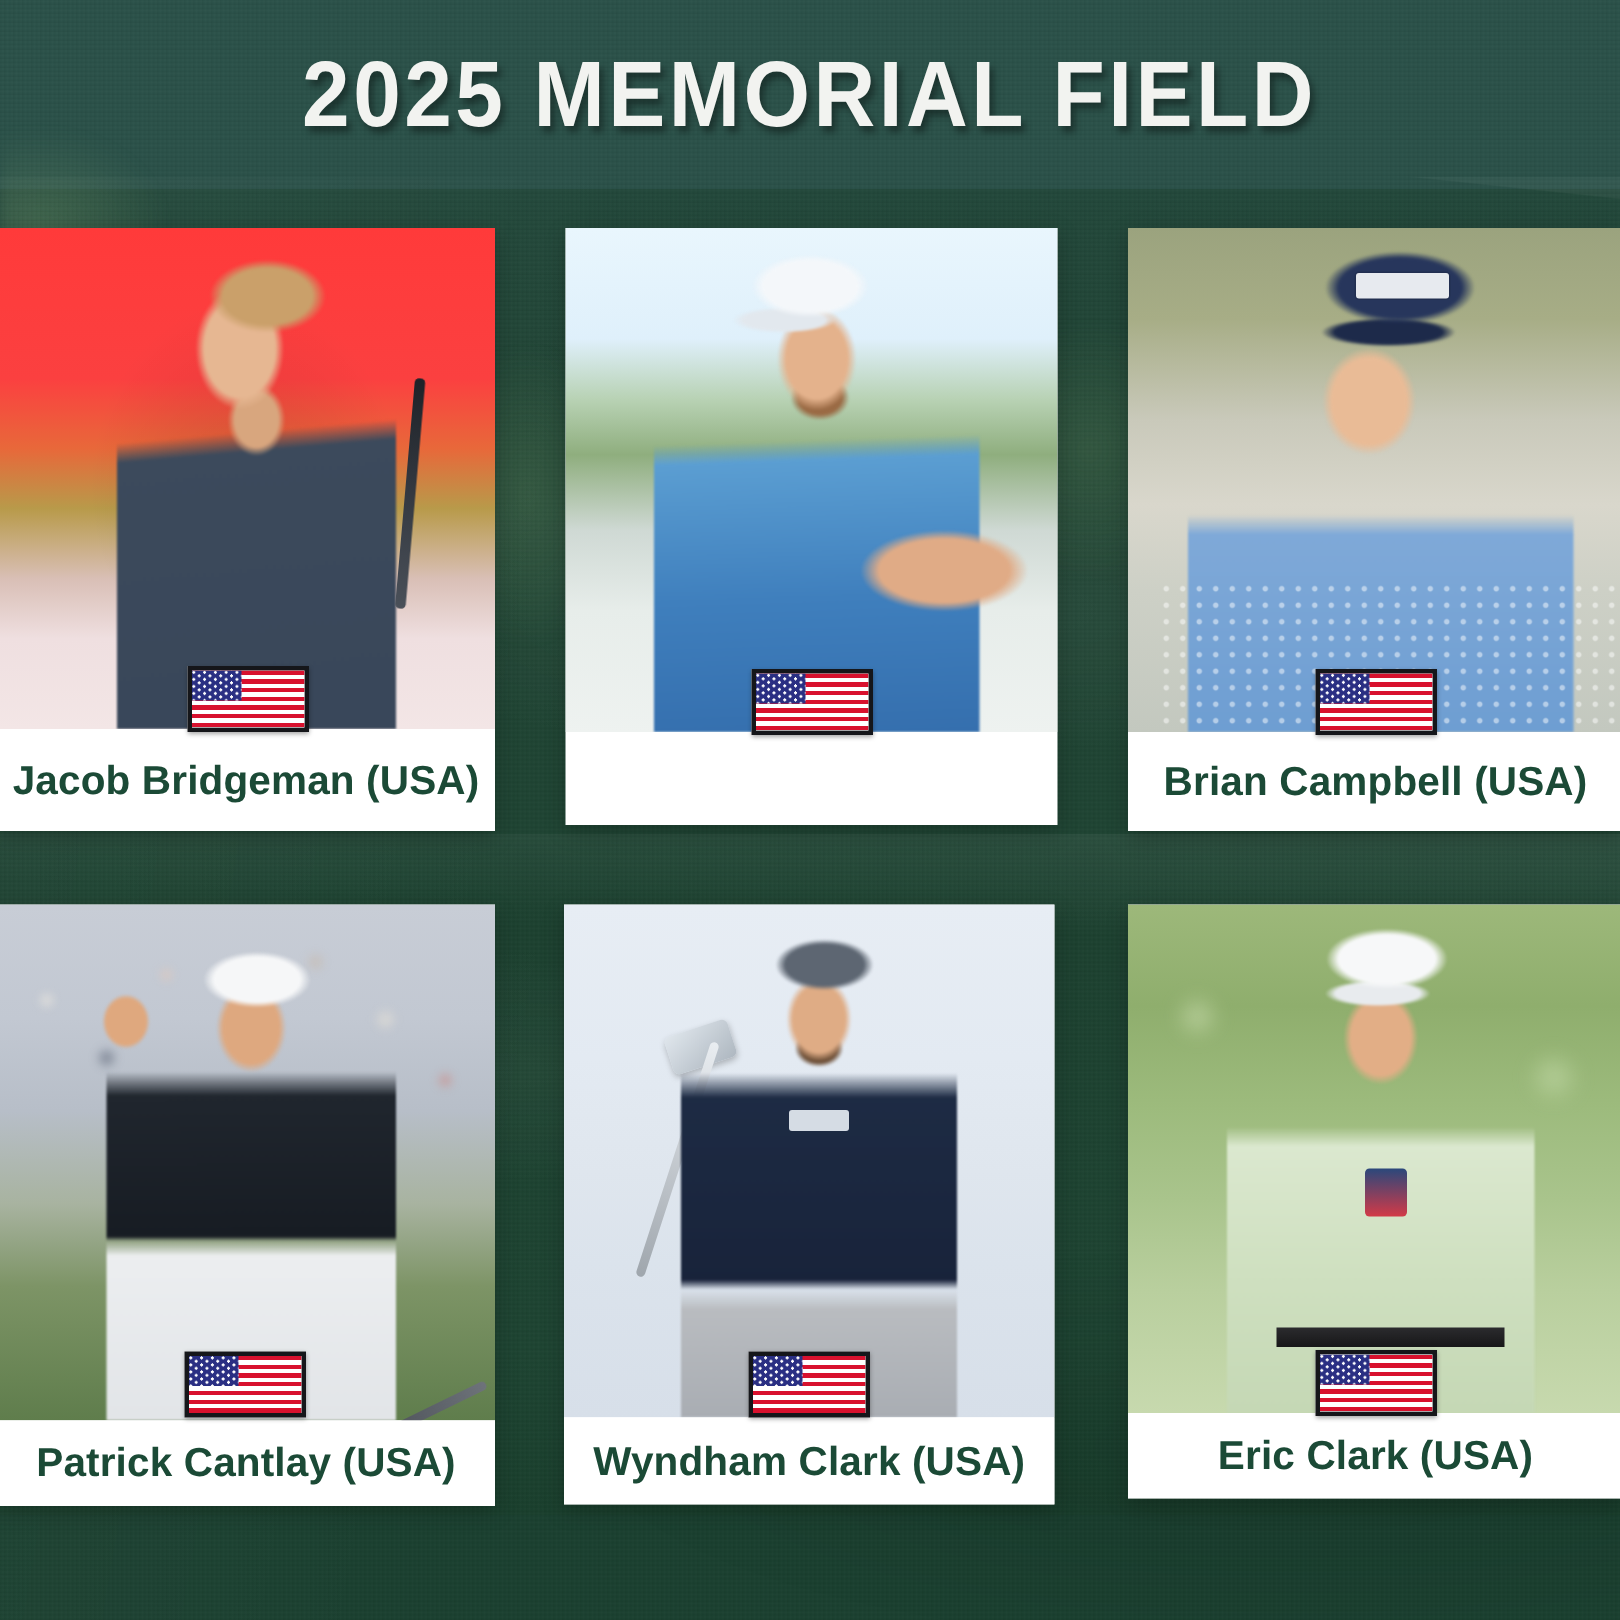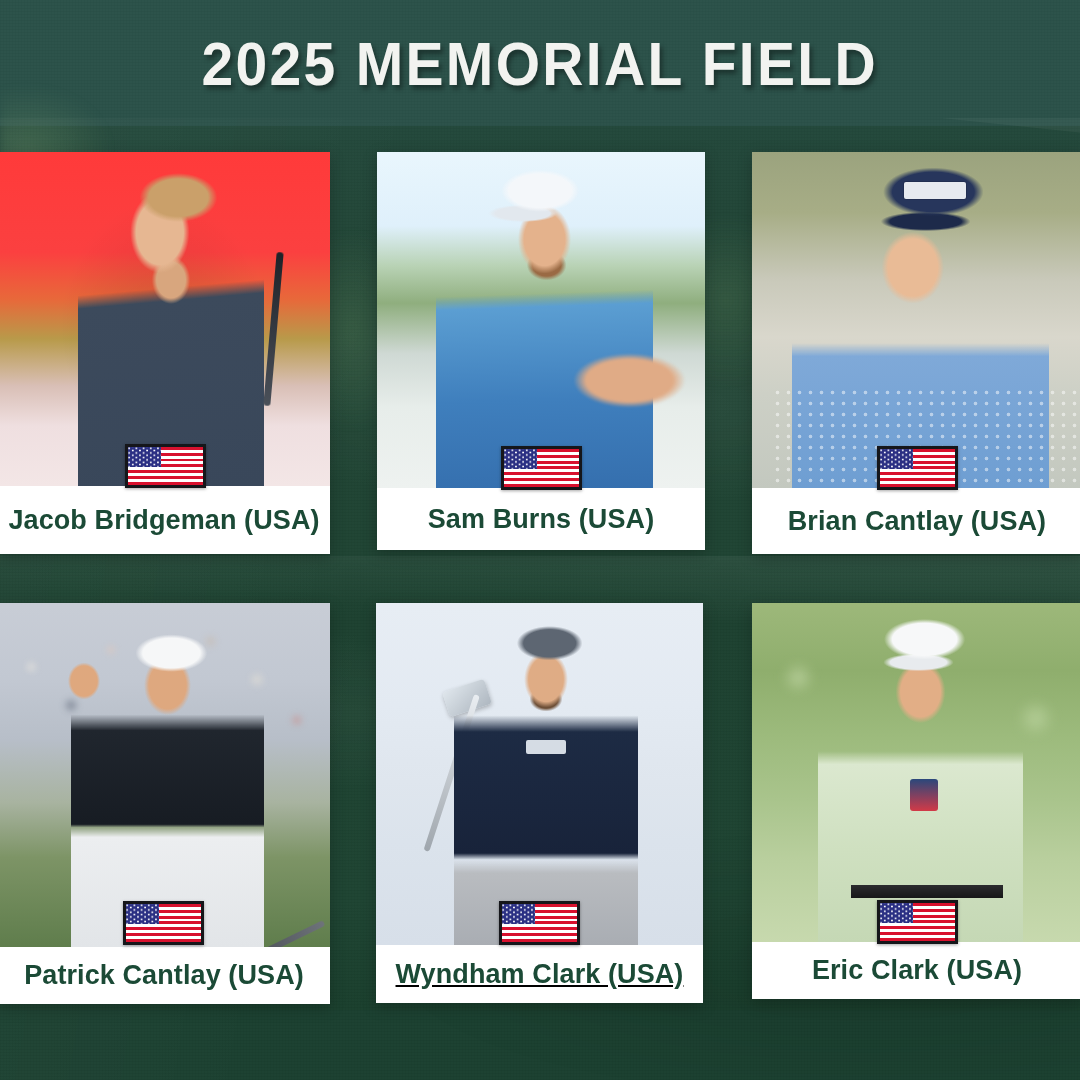--- a/index.html
+++ b/index.html
@@ -396,41 +396,38 @@
         <div class="subject"></div>
         <div class="arm"></div>
       </div>
     </div>
     <div class="flag" style="left:124px; top:294px;">
       <div class="stripes"></div>
       <div class="canton">
         <div class="stars"></div>
       </div>
     </div>
-    <div class="namebar" style="height:62px;">
-      <span class="name">Sam Burns (USA)</span>
-    </div>
   </div>
 
   <div class="card" style="left:752px; top:152px; width:330px; height:402px;">
     <div class="photo" style="height:336px;">
       <div class="photo-img p-campbell">
         <div class="subject"></div>
         <div class="pattern"></div>
         <div class="logo"></div>
       </div>
     </div>
     <div class="flag" style="left:125px; top:294px;">
       <div class="stripes"></div>
       <div class="canton">
         <div class="stars"></div>
       </div>
     </div>
     <div class="namebar" style="height:66px;">
-      <span class="name">Brian Cantlay (USA)</span>
+      <span class="name">Brian Campbell (USA)</span>
     </div>
   </div>
 
   <div class="card" style="left:-2px; top:603px; width:332px; height:401px;">
     <div class="photo" style="height:344px;">
       <div class="photo-img p-cantlay">
         <div class="crowd"></div>
         <div class="subject"></div>
         <div class="fist"></div>
         <div class="club"></div>
@@ -455,21 +452,21 @@
         <div class="subject"></div>
         <div class="chest-logo"></div>
       </div>
     </div>
     <div class="flag" style="left:123px; top:298px;">
       <div class="stripes"></div>
       <div class="canton">
         <div class="stars"></div>
       </div>
     </div>
-    <div class="namebar" style="height:58px;text-decoration:underline;">
+    <div class="namebar" style="height:58px;">
       <span class="name">Wyndham Clark (USA)</span>
     </div>
   </div>
 
   <div class="card" style="left:752px; top:603px; width:330px; height:396px;">
     <div class="photo" style="height:339px;">
       <div class="photo-img p-cole">
         <div class="bokeh"></div>
         <div class="subject"></div>
         <div class="chest-logo"></div>

